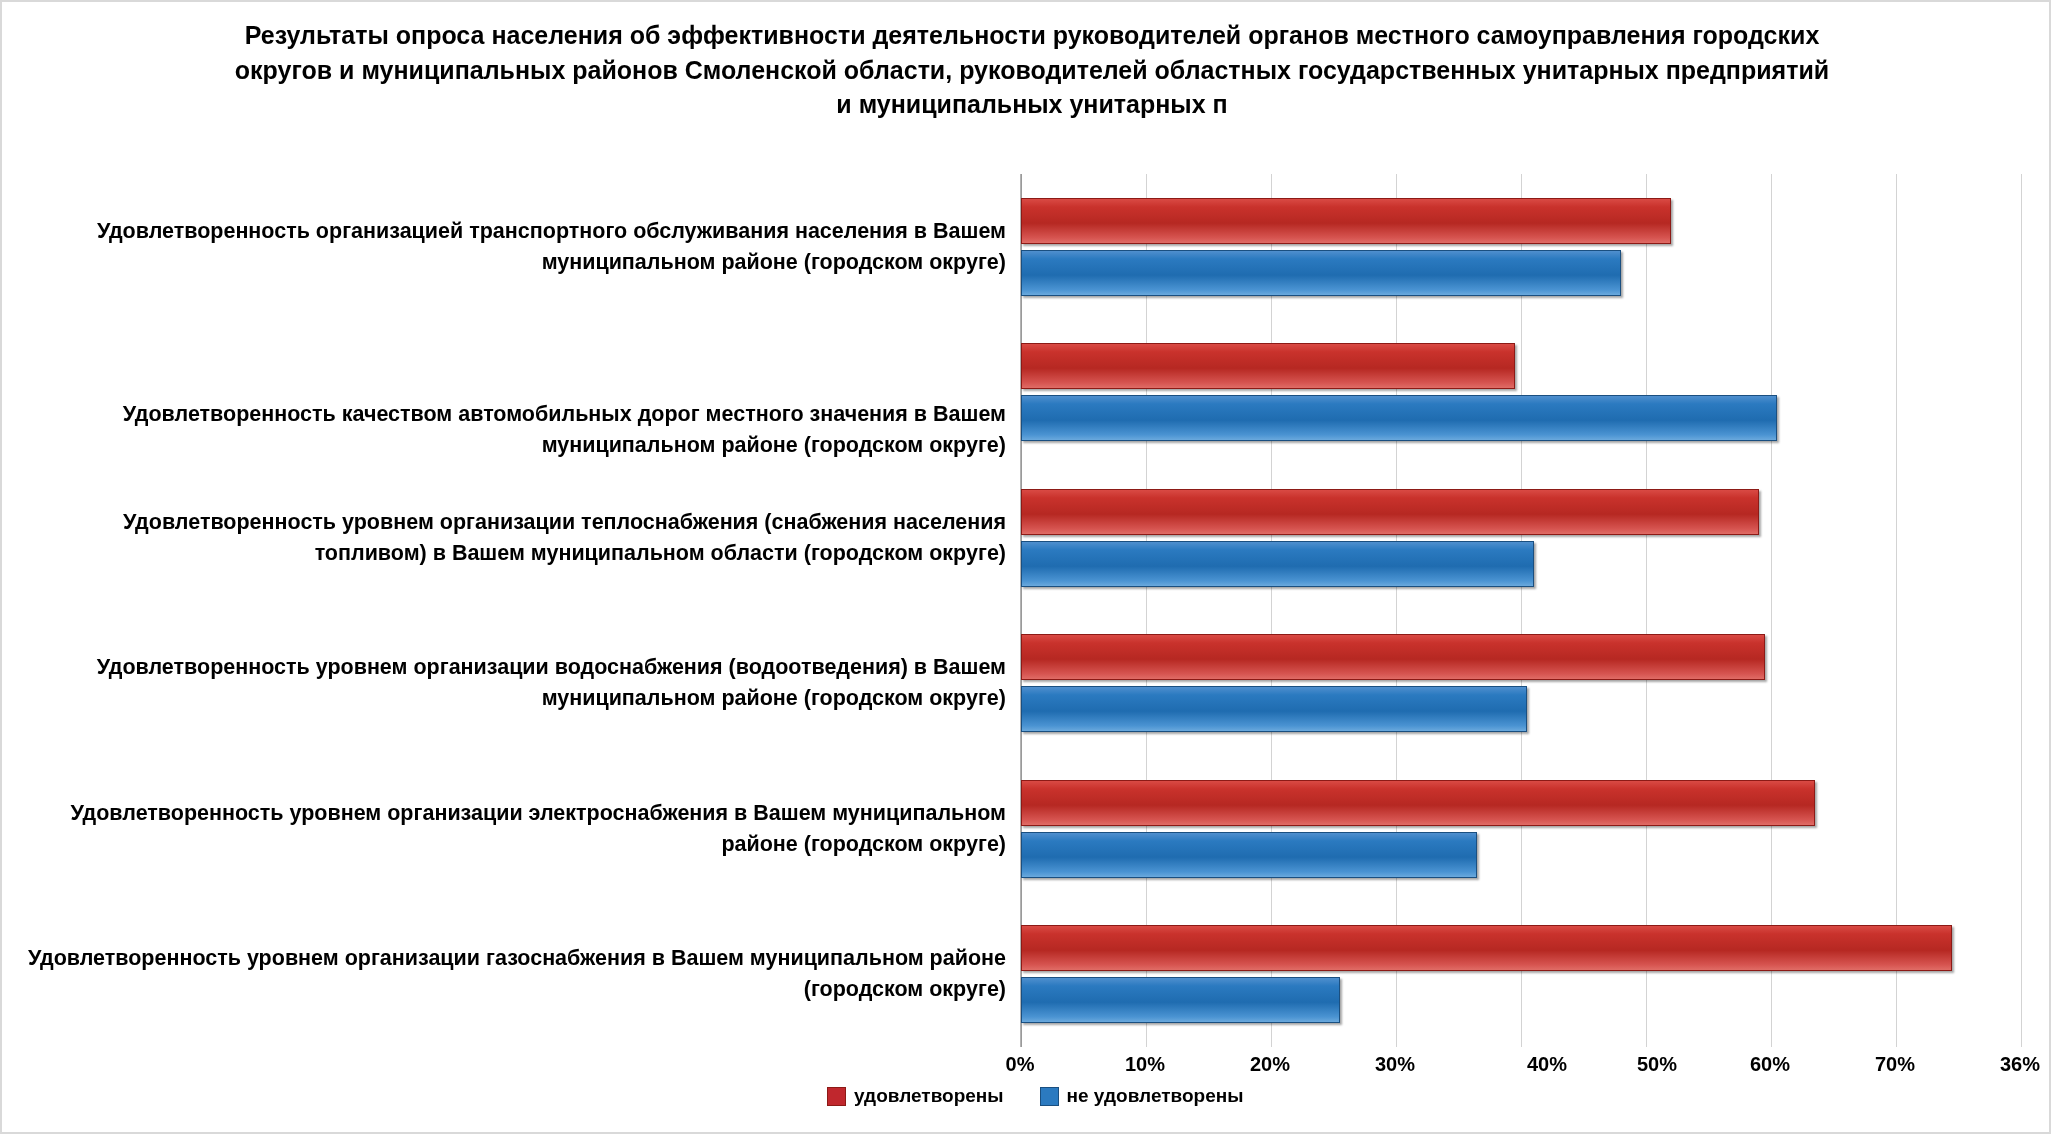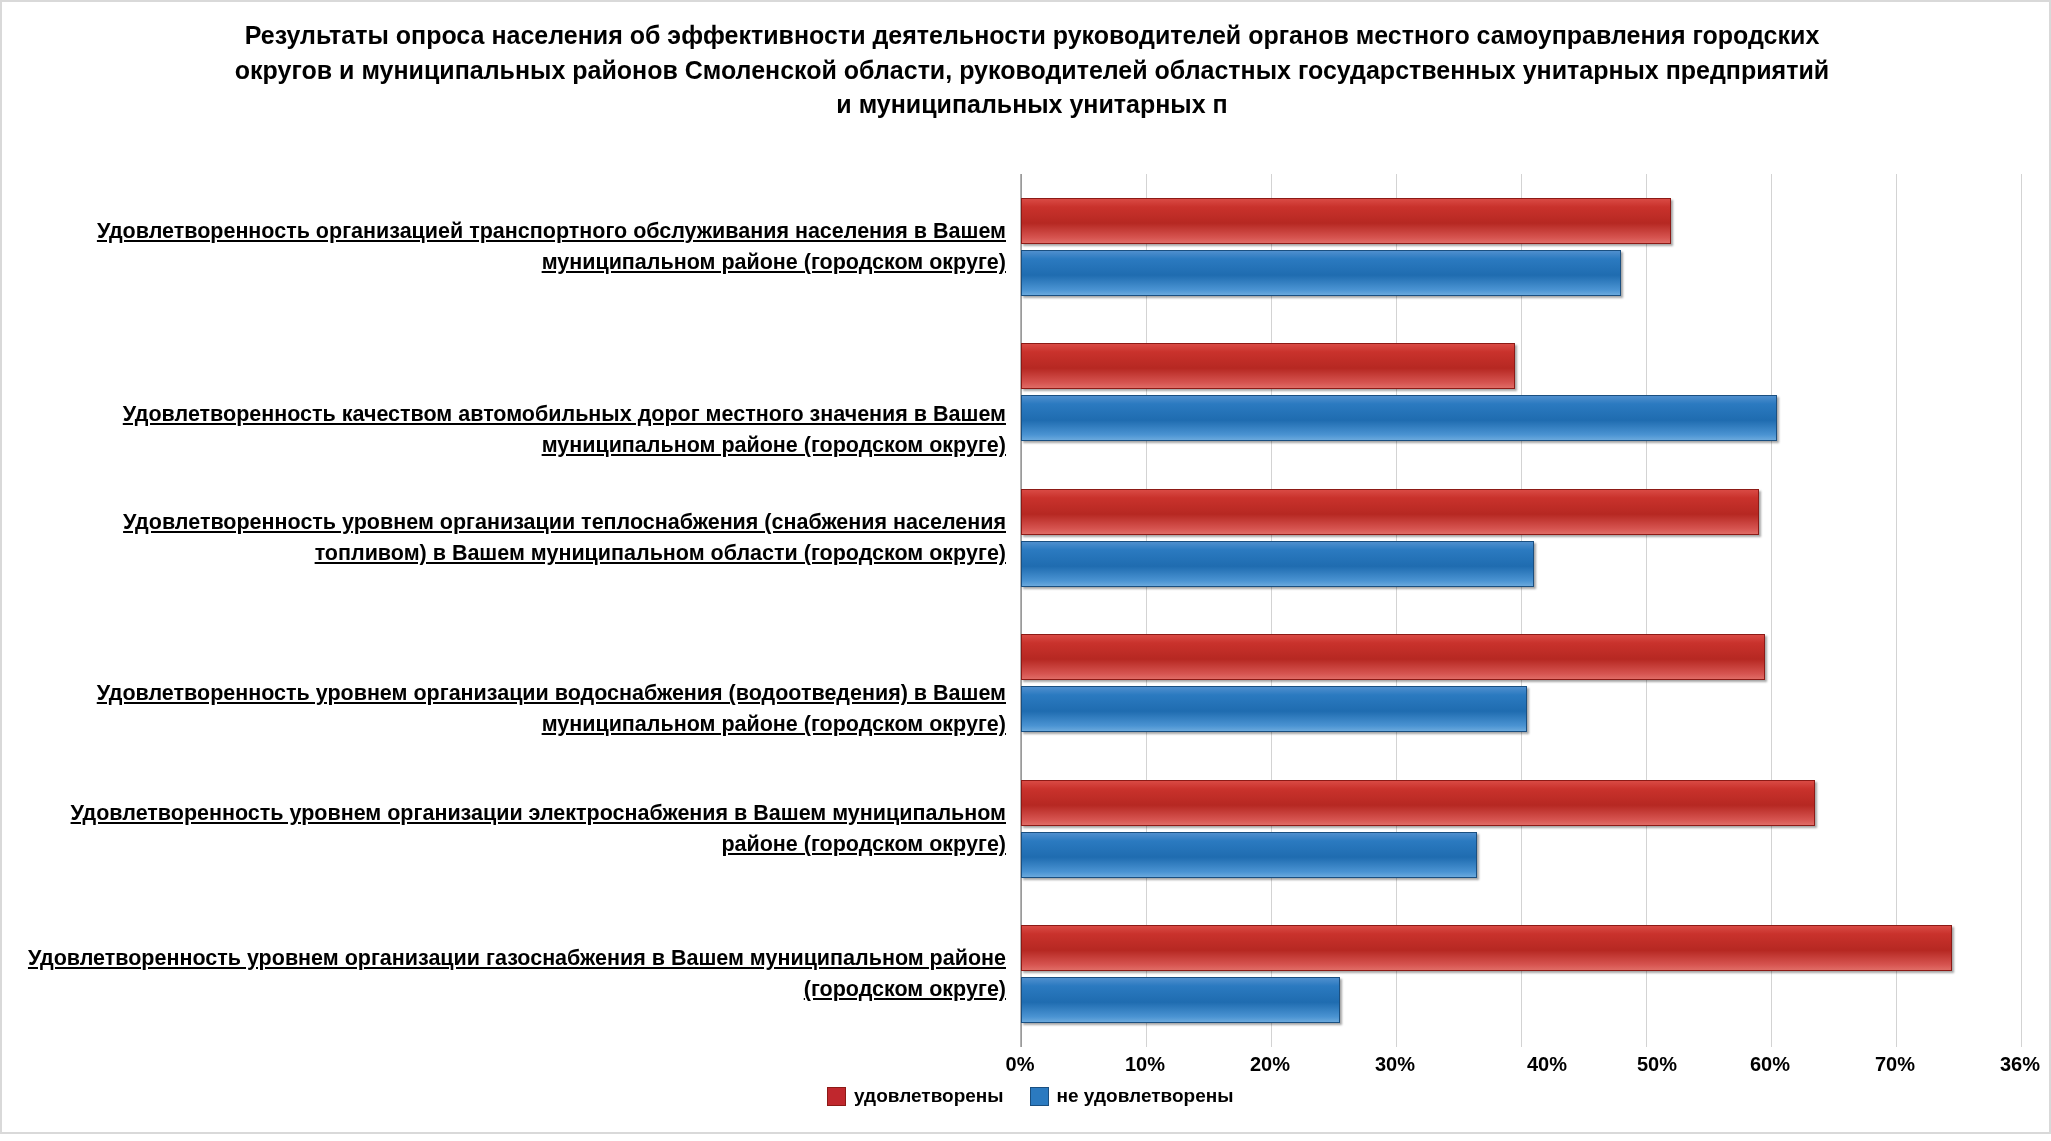--- a/index.html
+++ b/index.html
@@ -75,21 +75,20 @@
   }
   .cat-label {
     position: absolute;
     right: 1043px;
     width: 990px;
     text-align: right;
     font-size: 21.5px;
     font-weight: bold;
     color: #000000;
     line-height: 1.45;
-    text-decoration: underline;
   }
   #xaxis {
     position: absolute;
     left: 1018px;
     top: 1045px;
     width: 1000px;
     height: 30px;
   }
   .xtick {
     position: absolute;
@@ -99,21 +98,21 @@
     font-weight: bold;
     color: #000000;
     white-space: nowrap;
   }
   #legend {
     position: absolute;
     left: 825px;
     top: 1083px;
     display: flex;
     align-items: center;
-    gap: 26px;
+    gap: 36px;
     font-size: 19px;
     font-weight: bold;
     color: #000000;
   }
   .legend-entry {
     display: flex;
     align-items: center;
     gap: 8px;
   }
   .legend-swatch {
@@ -192,16 +191,16 @@
     </div>
     <div class="legend-entry">
       <span class="legend-swatch unsat"></span>
       <span>не удовлетворены</span>
     </div>
   </div>
 
 <div class="cat-label" style="top: 213.75px;">Удовлетворенность организацией транспортного обслуживания населения в Вашем муниципальном районе (городском округе)</div>
     <div class="cat-label" style="top: 359.25px; margin-top: 38px;">Удовлетворенность качеством автомобильных дорог местного значения в Вашем муниципальном районе (городском округе)</div>
     <div class="cat-label" style="top: 504.75px;">Удовлетворенность уровнем организации теплоснабжения (снабжения населения топливом) в Вашем муниципальном области (городском округе)</div>
-    <div class="cat-label" style="top: 650.25px; margin-top: 26px;">Удовлетворенность уровнем организации водоснабжения (водоотведения) в Вашем муниципальном районе (городском округе)</div>
+    <div class="cat-label" style="top: 650.25px;">Удовлетворенность уровнем организации водоснабжения (водоотведения) в Вашем муниципальном районе (городском округе)</div>
     <div class="cat-label" style="top: 795.75px;">Удовлетворенность уровнем организации электроснабжения в Вашем муниципальном районе (городском округе)</div>
     <div class="cat-label" style="top: 941.25px;">Удовлетворенность уровнем организации газоснабжения в Вашем муниципальном районе (городском округе)</div>
   </div>
 
 </body></html>

